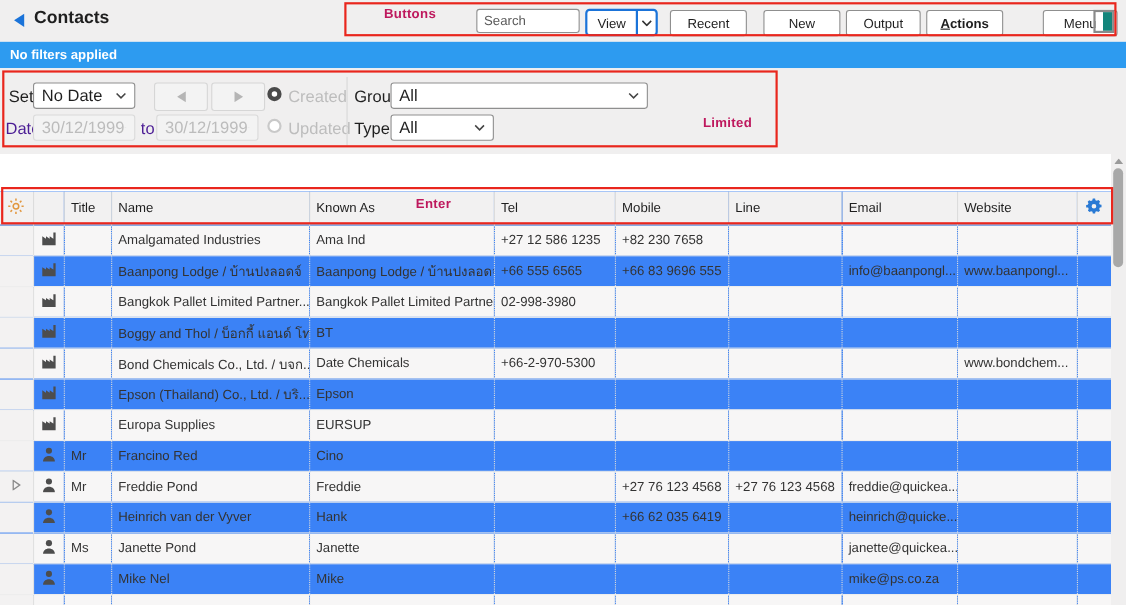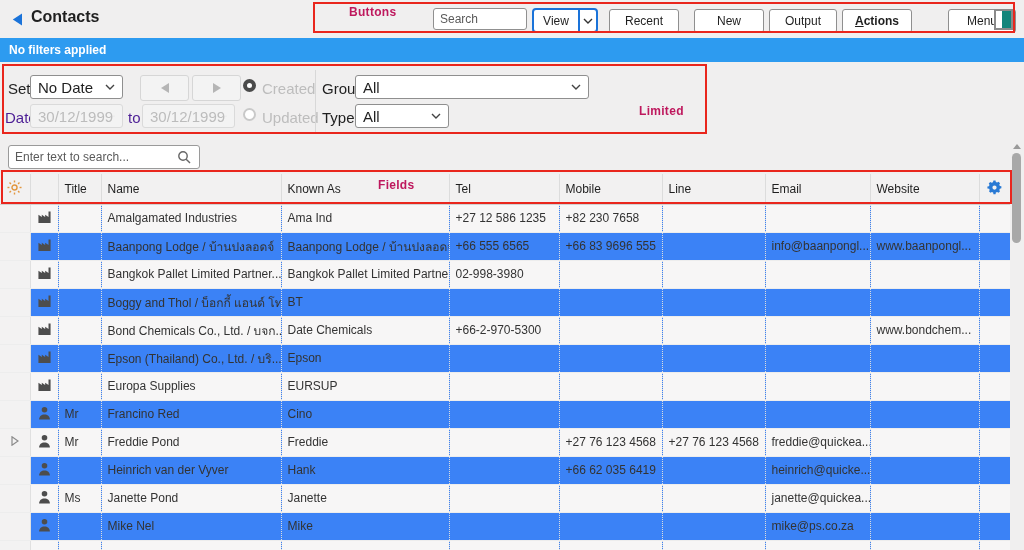--- a/index.html
+++ b/index.html
@@ -180,29 +180,20 @@
     </div>
     <span class="f-label" id="type-label">Type</span>
     <div class="f-select" id="type-select">
       <span>All</span>
       <svg width="10" height="6" viewBox="0 0 10 6">
           <path d="M1 1l4 4 4-4" fill="none" stroke="#444" stroke-width="1.4"></path>
         </svg>
     </div>
   </div>
 
-  <div class="search-row">
-    <div class="table-search-wrap">
-      <input class="table-search-input" placeholder="Enter text to search..." style="">
-      <svg width="14" height="14" viewBox="0 0 14 14">
-          <circle cx="6" cy="6" r="4.2" fill="none" stroke="#666" stroke-width="1.4"></circle>
-          <line x1="9.2" y1="9.2" x2="13" y2="13" stroke="#666" stroke-width="1.4"></line>
-        </svg>
-    </div>
-  </div>
 
   <div class="table-wrap">
     <table>
       <colgroup>
         <col style="width:30px">
           <col style="width:28px">
           <col style="width:43px">
           <col style="width:180px">
         <col style="width:168px">
           <col style="width:110px">
@@ -497,15 +488,15 @@
           <path d="M0 5l4-5 4 5z" fill="#9a9a9a"></path>
         </svg></span>
     <span class="sb-thumb"></span>
   </div>
 
   <div class="anno-box" id="anno-buttons"></div>
   <span class="anno-label" id="anno-buttons-label">Buttons</span>
   <div class="anno-box" id="anno-filters"></div>
   <span class="anno-label" id="anno-filters-label">Limited</span>
   <div class="anno-box" id="anno-fields"></div>
-  <span class="anno-label" id="anno-fields-label">Fields</span>
+  <span class="anno-label" id="anno-fields-label">Enter</span>
 
 </div>
 
 </body></html>

